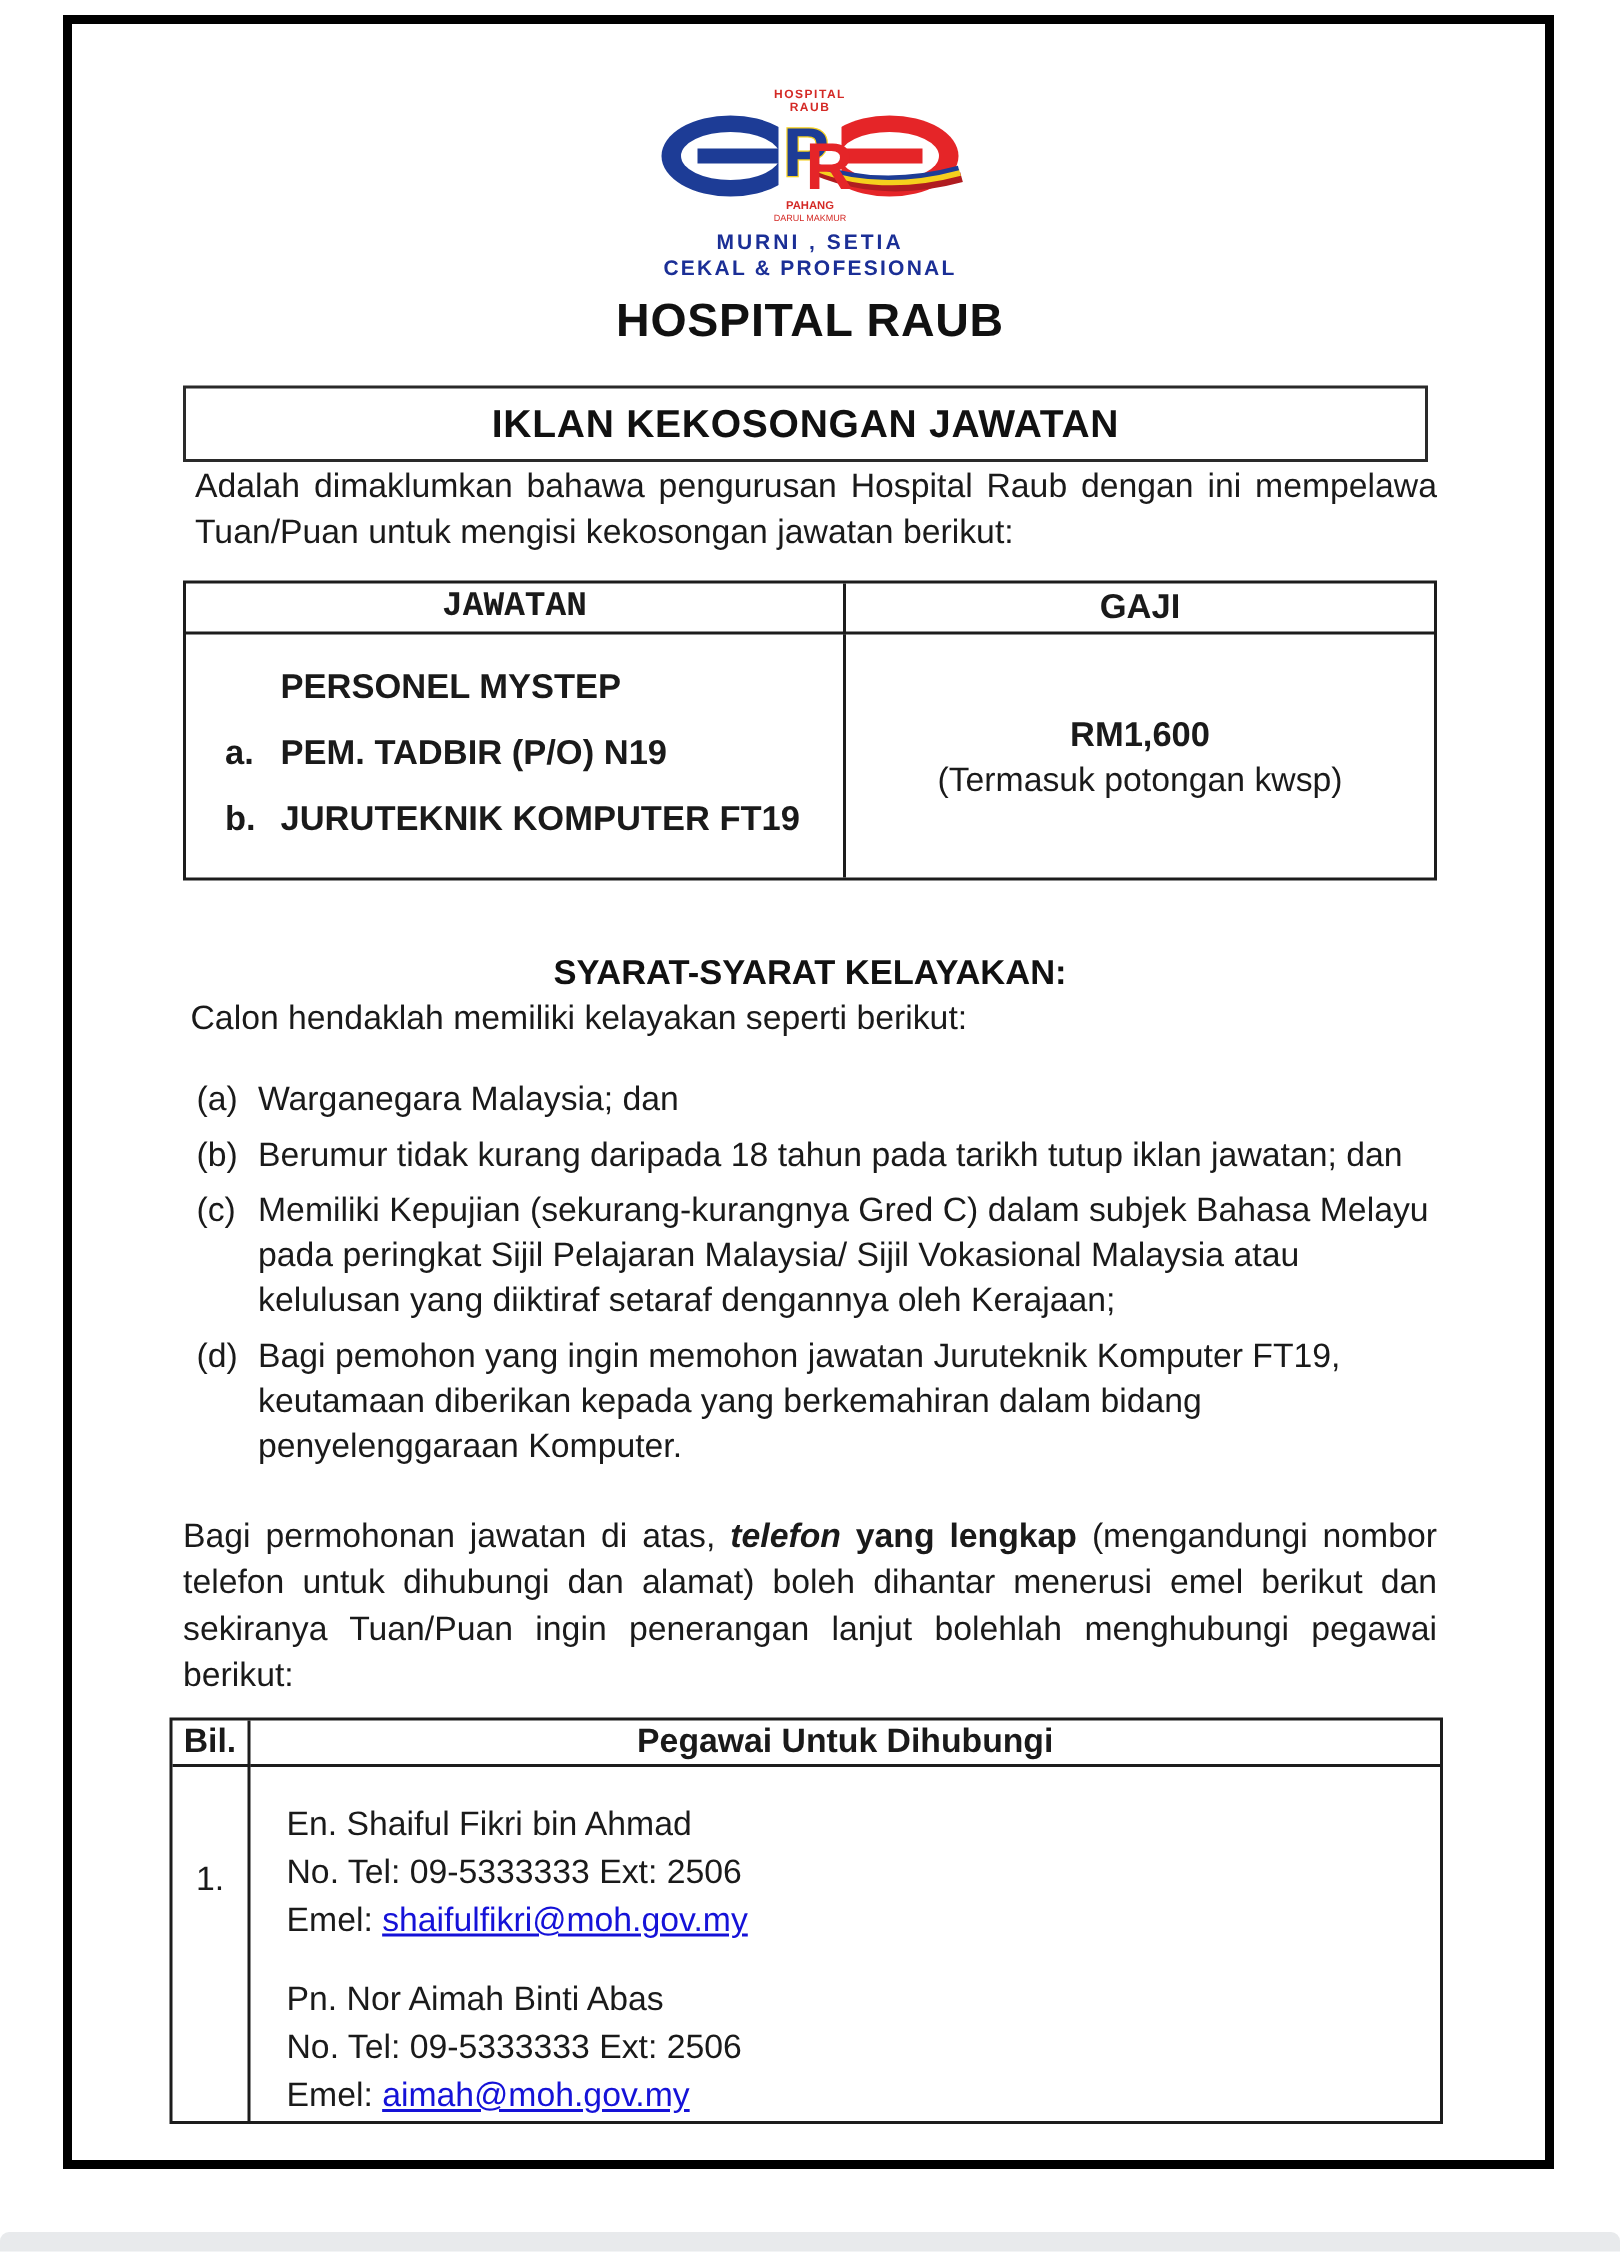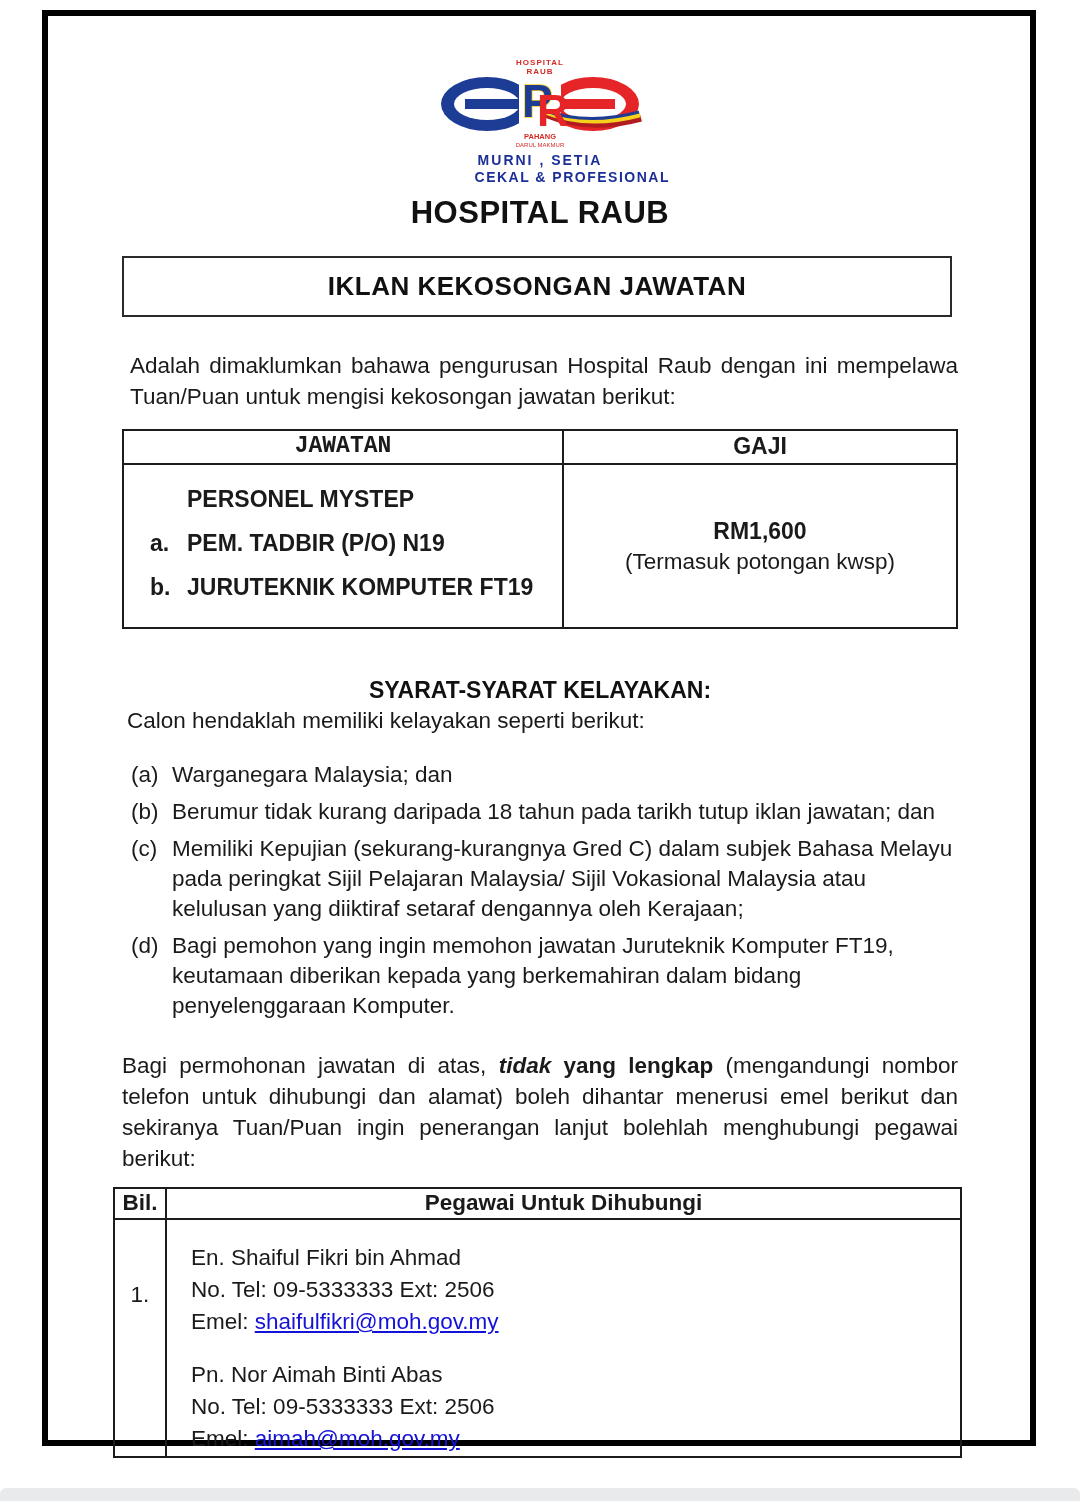--- a/index.html
+++ b/index.html
@@ -13,32 +13,32 @@
     position:absolute; left:42px; top:10px;
     width:994px; height:1436px;
     border:6px solid #000;
     background:#fff;
   }
   .content{ padding:0 72px 0 74px; }
 
   
   .logo-block{ width:260px; margin:40px auto 0; text-align:center; }
   .logo-motto1{ color:#1b2f96; font-weight:bold; font-size:14px; letter-spacing:2px; line-height:17px; }
-  .logo-motto2{ color:#1b2f96; font-weight:bold; font-size:14px; letter-spacing:1.5px; line-height:17px;text-align:right; }
+  .logo-motto2{ color:#1b2f96; font-weight:bold; font-size:14px; letter-spacing:1.5px; line-height:17px; }
 
   
   h1.title{ text-align:center; font-size:31px; font-weight:bold; letter-spacing:.5px; margin-top:9px; color:#111; }
   .banner-box{
-    margin-top:25px; margin-left:0px; width:830px; height:61px;
+    margin-top:25px; margin-left:0px; width:830px; height:51px;
     border:2px solid #2a2a2a; display:flex; align-items:center; justify-content:center;
   }
   .banner-box span{ font-size:26px; font-weight:bold; letter-spacing:.5px; color:#111; }
 
   p.justified{ text-align:justify; }
-  .intro{ margin-top:33px; font-size:22.5px; line-height:31px; padding-left:8px; }
+  .intro{ font-size:22.5px; line-height:31px; padding-left:8px; }
 
   
   .vtable{ margin-top:17px; width:836px; border:2px solid #1c1c1c; display:grid; grid-template-columns:440px 1fr; }
   .vtable .hcell{ border-bottom:2px solid #1c1c1c; text-align:center; font-weight:bold; font-size:23px; padding:2px 0 3px; }
   .vtable .hcell.first{ border-right:2px solid #1c1c1c;font-family:Liberation Mono, monospace; }
   .vtable .bcell{ min-height:155px; }
   .vtable .bcell.first{ border-right:2px solid #1c1c1c; padding:21px 0 26px 26px; }
   .vgroup{ font-weight:bold; font-size:23px; margin-left:37px; }
   .vpos{ display:flex; font-weight:bold; font-size:23px; margin-top:17px; }
   .vpos .marker{ width:37px; }
@@ -161,21 +161,21 @@
       <div class="req-item">
         <span class="marker">(c)</span>
         <span class="text">Memiliki Kepujian (sekurang-kurangnya Gred C) dalam subjek Bahasa Melayu pada peringkat Sijil Pelajaran Malaysia/ Sijil Vokasional Malaysia atau kelulusan yang diiktiraf setaraf dengannya oleh Kerajaan;</span>
       </div>
       <div class="req-item">
         <span class="marker">(d)</span>
         <span class="text">Bagi pemohon yang ingin memohon jawatan Juruteknik Komputer FT19, keutamaan diberikan kepada yang berkemahiran dalam bidang penyelenggaraan Komputer.</span>
       </div>
     </div>
 
-    <p class="justified app-para"><span>Bagi permohonan jawatan di atas, </span><span class="bold-italic">tidak</span><span class="bold"> yang lengkap </span><span>(mengandungi nombor telefon untuk dihubungi dan alamat) boleh dihantar menerusi emel berikut dan sekiranya Tuan/Puan ingin penerangan lanjut bolehlah menghubungi pegawai berikut:</span></p>
+    <p class="justified app-para"><span>Bagi permohonan jawatan di atas, </span><span class="bold-italic">telefon</span><span class="bold"> yang lengkap </span><span>(mengandungi nombor telefon untuk dihubungi dan alamat) boleh dihantar menerusi emel berikut dan sekiranya Tuan/Puan ingin penerangan lanjut bolehlah menghubungi pegawai berikut:</span></p>
 
     <div class="ctable">
       <div class="hcell first">Bil.</div>
       <div class="hcell">Pegawai Untuk Dihubungi</div>
       <div class="bcell first">1.</div>
       <div class="bcell info">
         <div class="contact-block1">
           <div>En. Shaiful Fikri bin Ahmad</div>
           <div>No. Tel: 09-5333333 Ext: 2506</div>
           <div><span>Emel: </span><a class="email" href="#">shaifulfikri@moh.gov.my</a></div>

